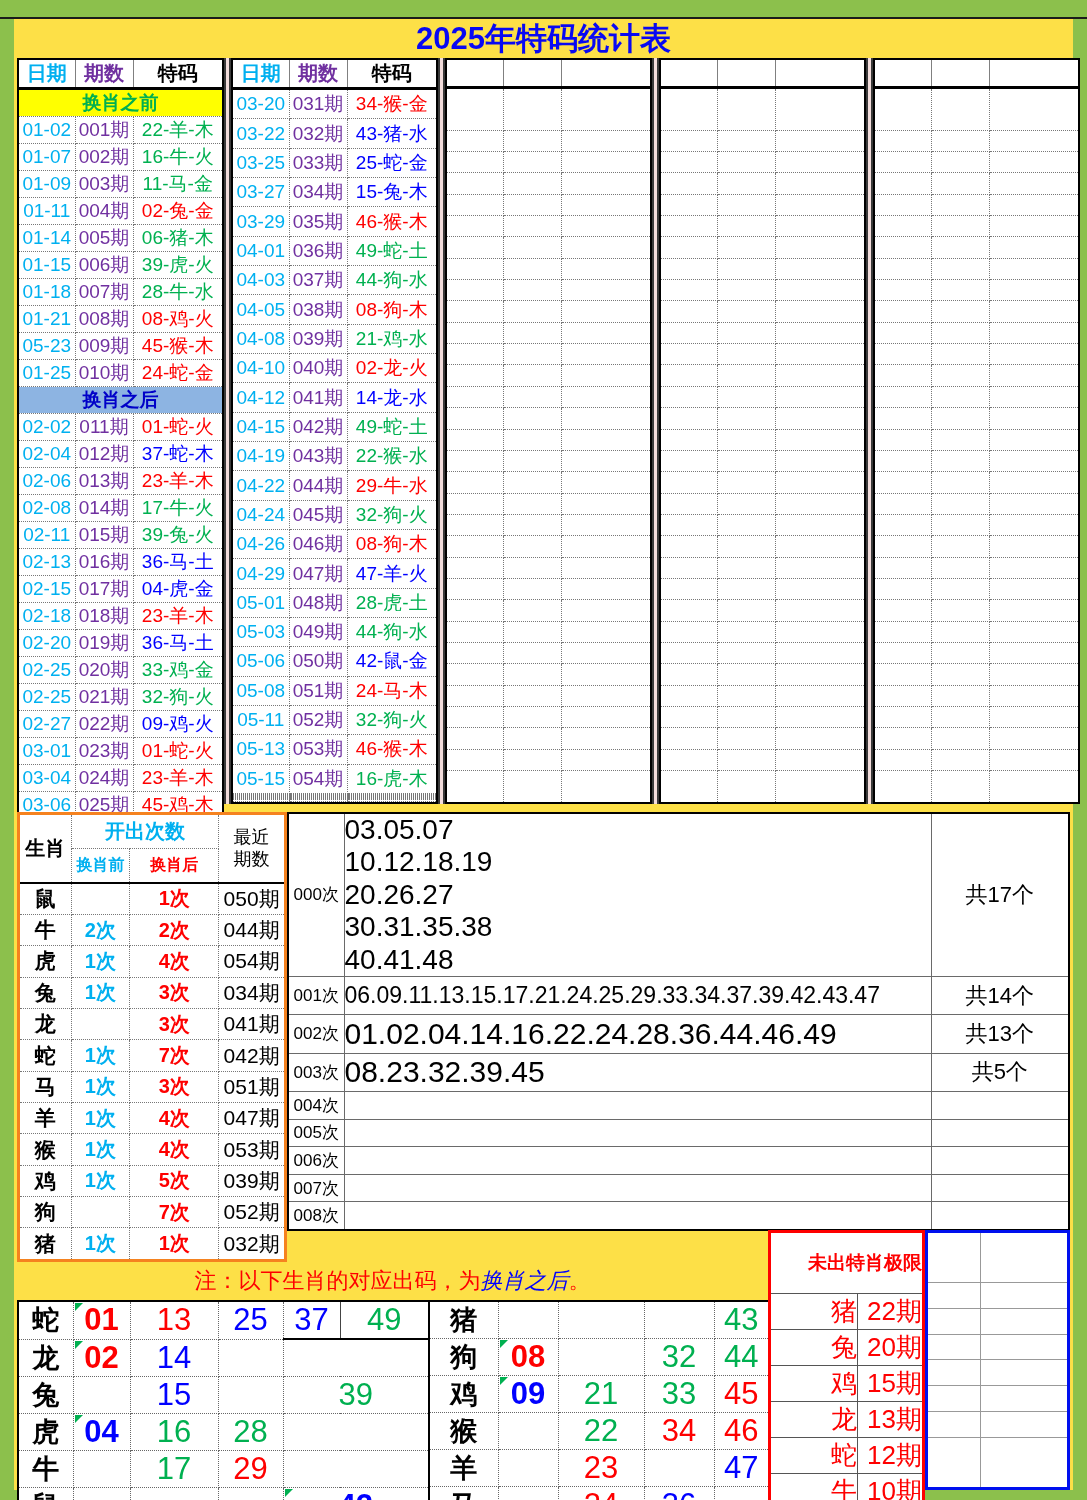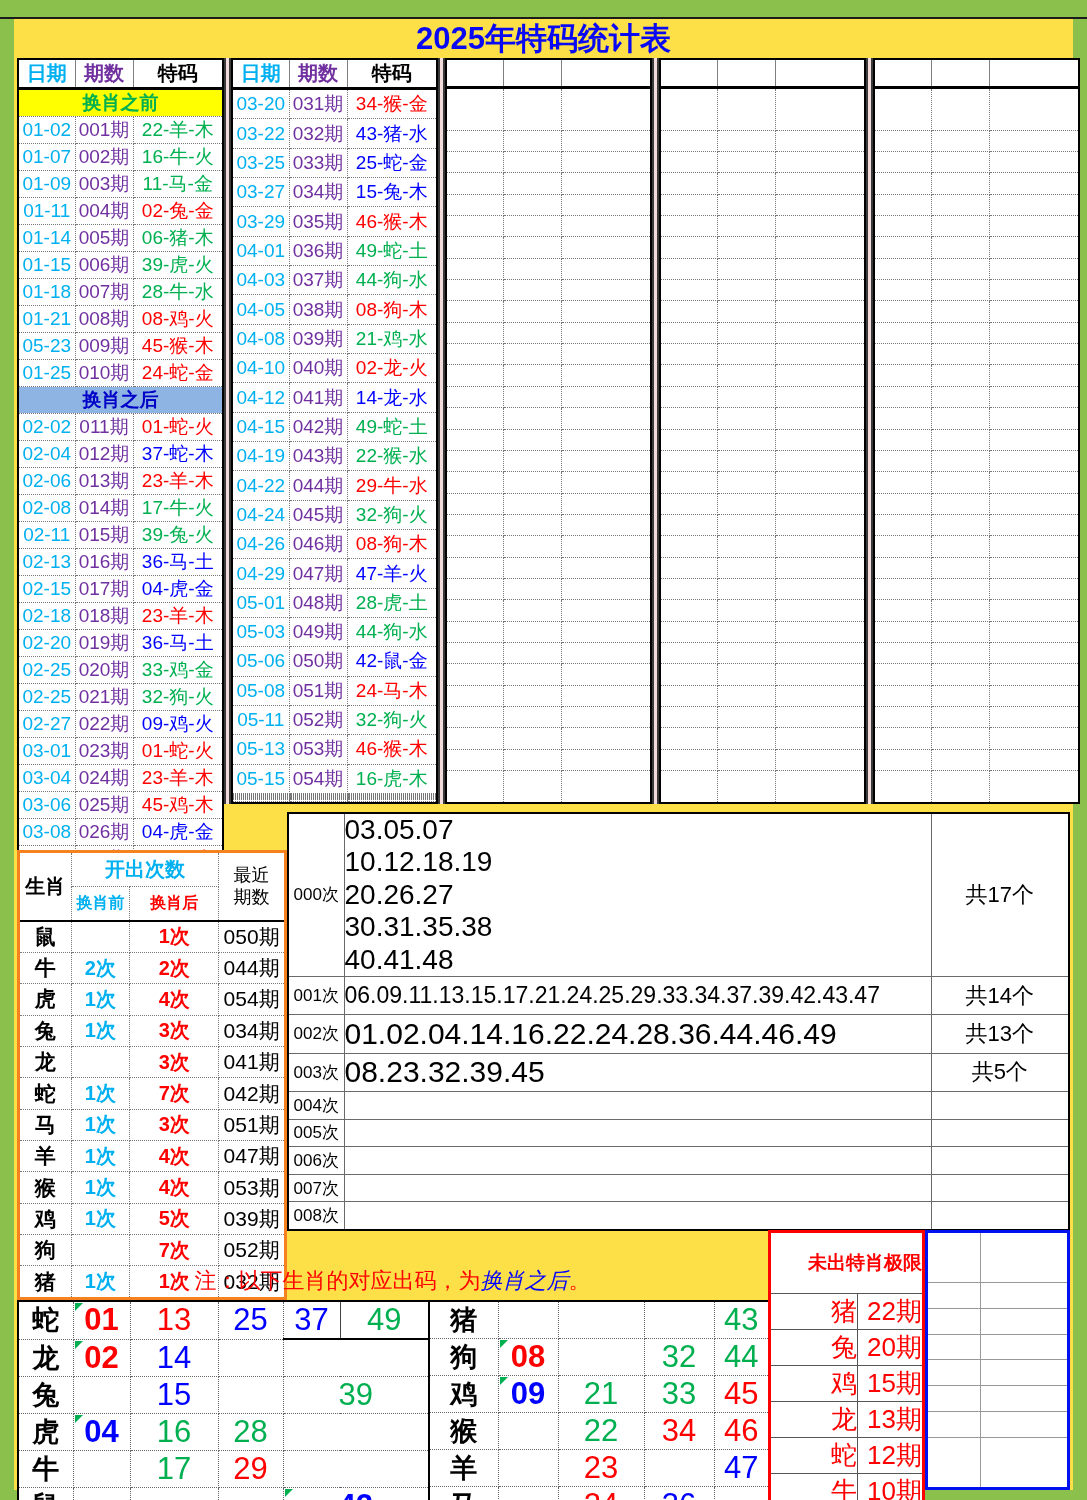--- a/index.html
+++ b/index.html
@@ -23,21 +23,21 @@
   .gt{border-collapse:collapse;table-layout:fixed;width:205px;height:746px;flex:0 0 205px;border:2px solid #000;background:#fff;}
   .gt th{border:1px solid #808080;border-bottom:3px solid #000;height:26px;font-size:20px;font-weight:bold;padding:0;white-space:nowrap;overflow:hidden;}
   .gt td{border:1px dotted #777;padding:0;text-align:center;font-size:19px;white-space:nowrap;overflow:hidden;}
   .h-date{color:var(--cyan);} .h-issue{color:var(--pur);} .h-code{color:#000;}
   .date{color:var(--cyan);} .issue{color:var(--pur);}
   .r{color:var(--red);} .g{color:var(--grn);} .b{color:var(--blu);}
   .band-y{background:#FFFF00;color:#00B050;font-weight:bold;font-size:20px;}
   .band-b{background:#8DB4E2;color:#0000C8;font-weight:bold;font-size:20px;}
   .sep{flex:0 0 7px;height:746px;background:var(--pink);border-left:2px solid #3a3a3a;border-right:2px solid #3a3a3a;box-sizing:border-box;}
   
-  #stats{left:17px;top:850px;}
+  #stats{left:17px;top:812px;}
   .stats-table{border-collapse:collapse;table-layout:fixed;width:270px;height:450px;border:3px solid var(--orange);background:#fff;}
   .stats-table th,.stats-table td{border:1px dotted #777;padding:0;text-align:center;white-space:nowrap;overflow:hidden;}
   .st-hdr-b{border-bottom:2px solid #000 !important;}
   .st-h-name{font-size:20px;font-weight:bold;}
   .st-h-kaichu{font-size:20px;font-weight:bold;color:var(--cyan);}
   .st-h-before{font-size:16px;font-weight:bold;color:var(--cyan);}
   .st-h-after{font-size:16px;font-weight:bold;color:var(--red);}
   .st-h-recent{font-size:18px;font-weight:normal;line-height:1.25;}
   .st-name{font-size:21px;font-weight:600;}
   .st-before{font-size:20px;font-weight:bold;color:var(--cyan);}

